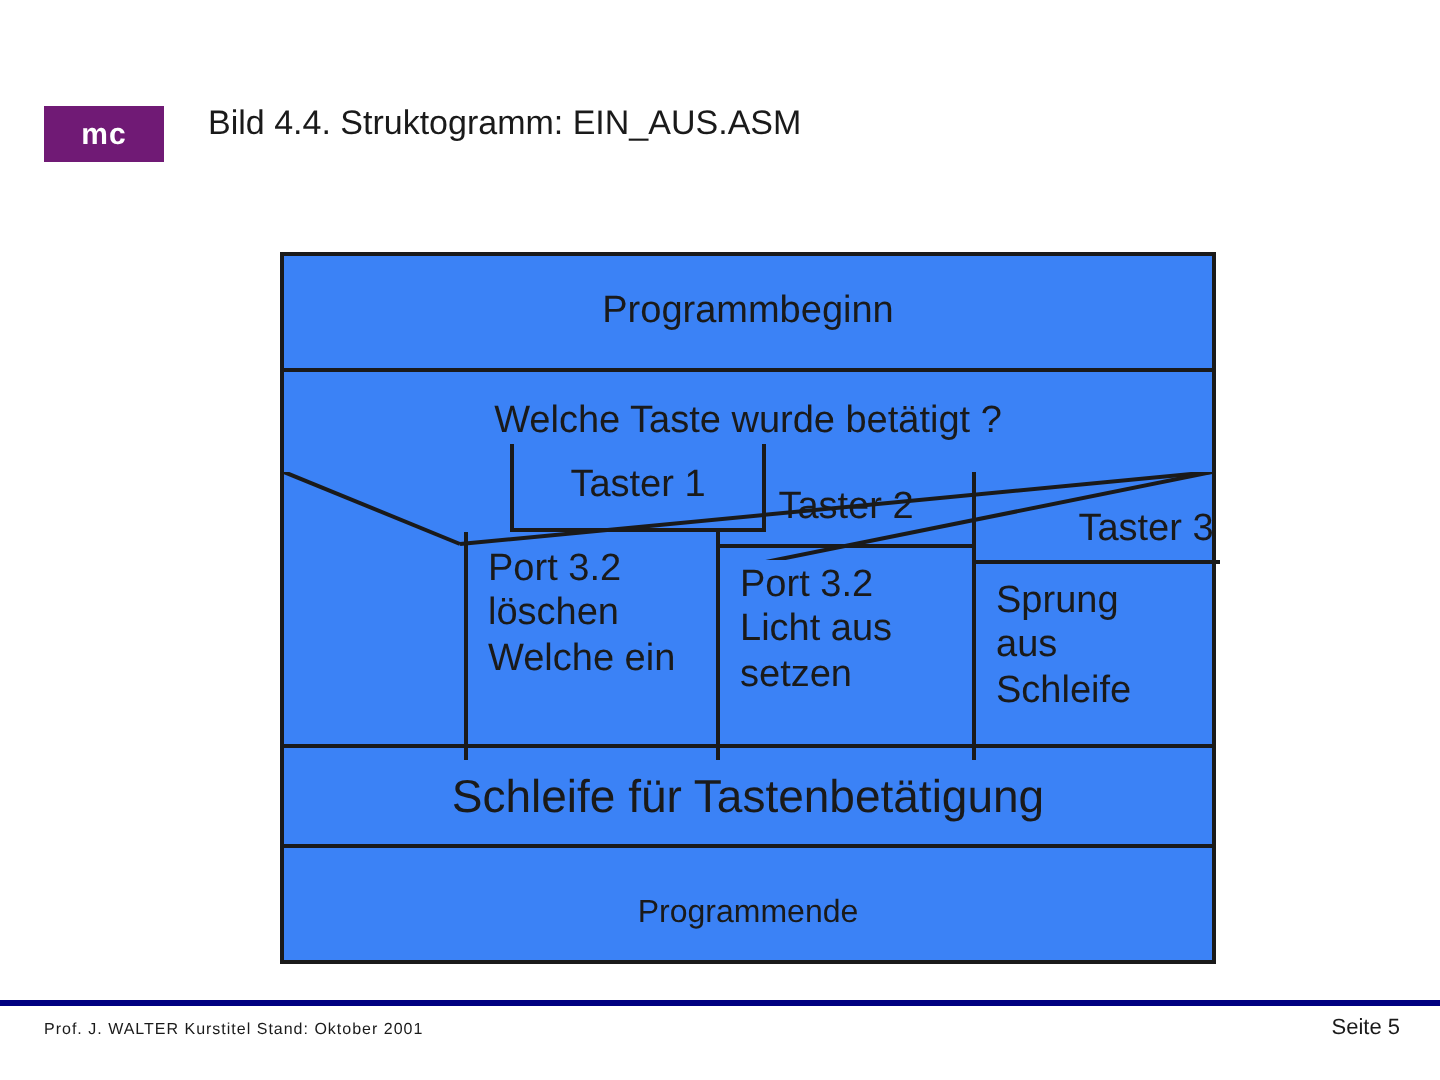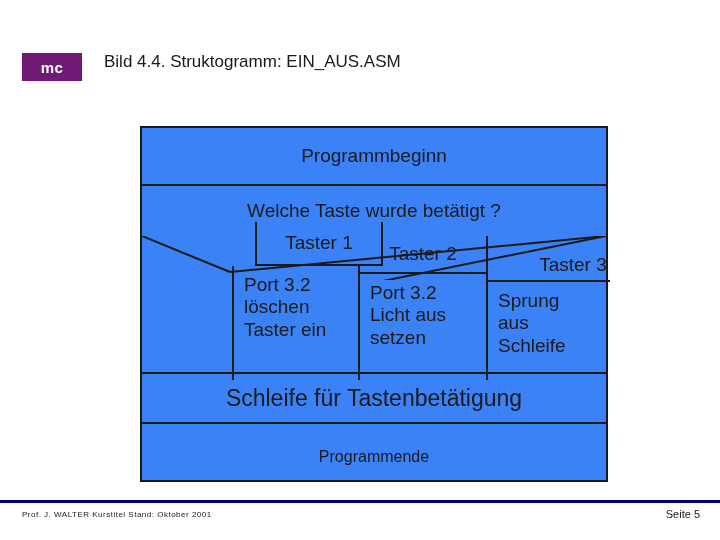--- a/index.html
+++ b/index.html
@@ -235,21 +235,21 @@
       </div>
     </div>
 
     <div class="branch-head bh1">Taster 1</div>
     <div class="branch-head bh2">Taster 2</div>
     <div class="branch-head bh3">Taster 3</div>
 
     <div class="branch-body bb1">
       <div>Port 3.2</div>
       <div>löschen</div>
-      <div>Taster ein</div>
+      <div>Welche ein</div>
     </div>
 
     <div class="branch-body bb2">
       <div>Port 3.2</div>
       <div>Licht aus</div>
       <div>setzen</div>
     </div>
 
     <div class="branch-body bb3">
       <div>Sprung</div>

